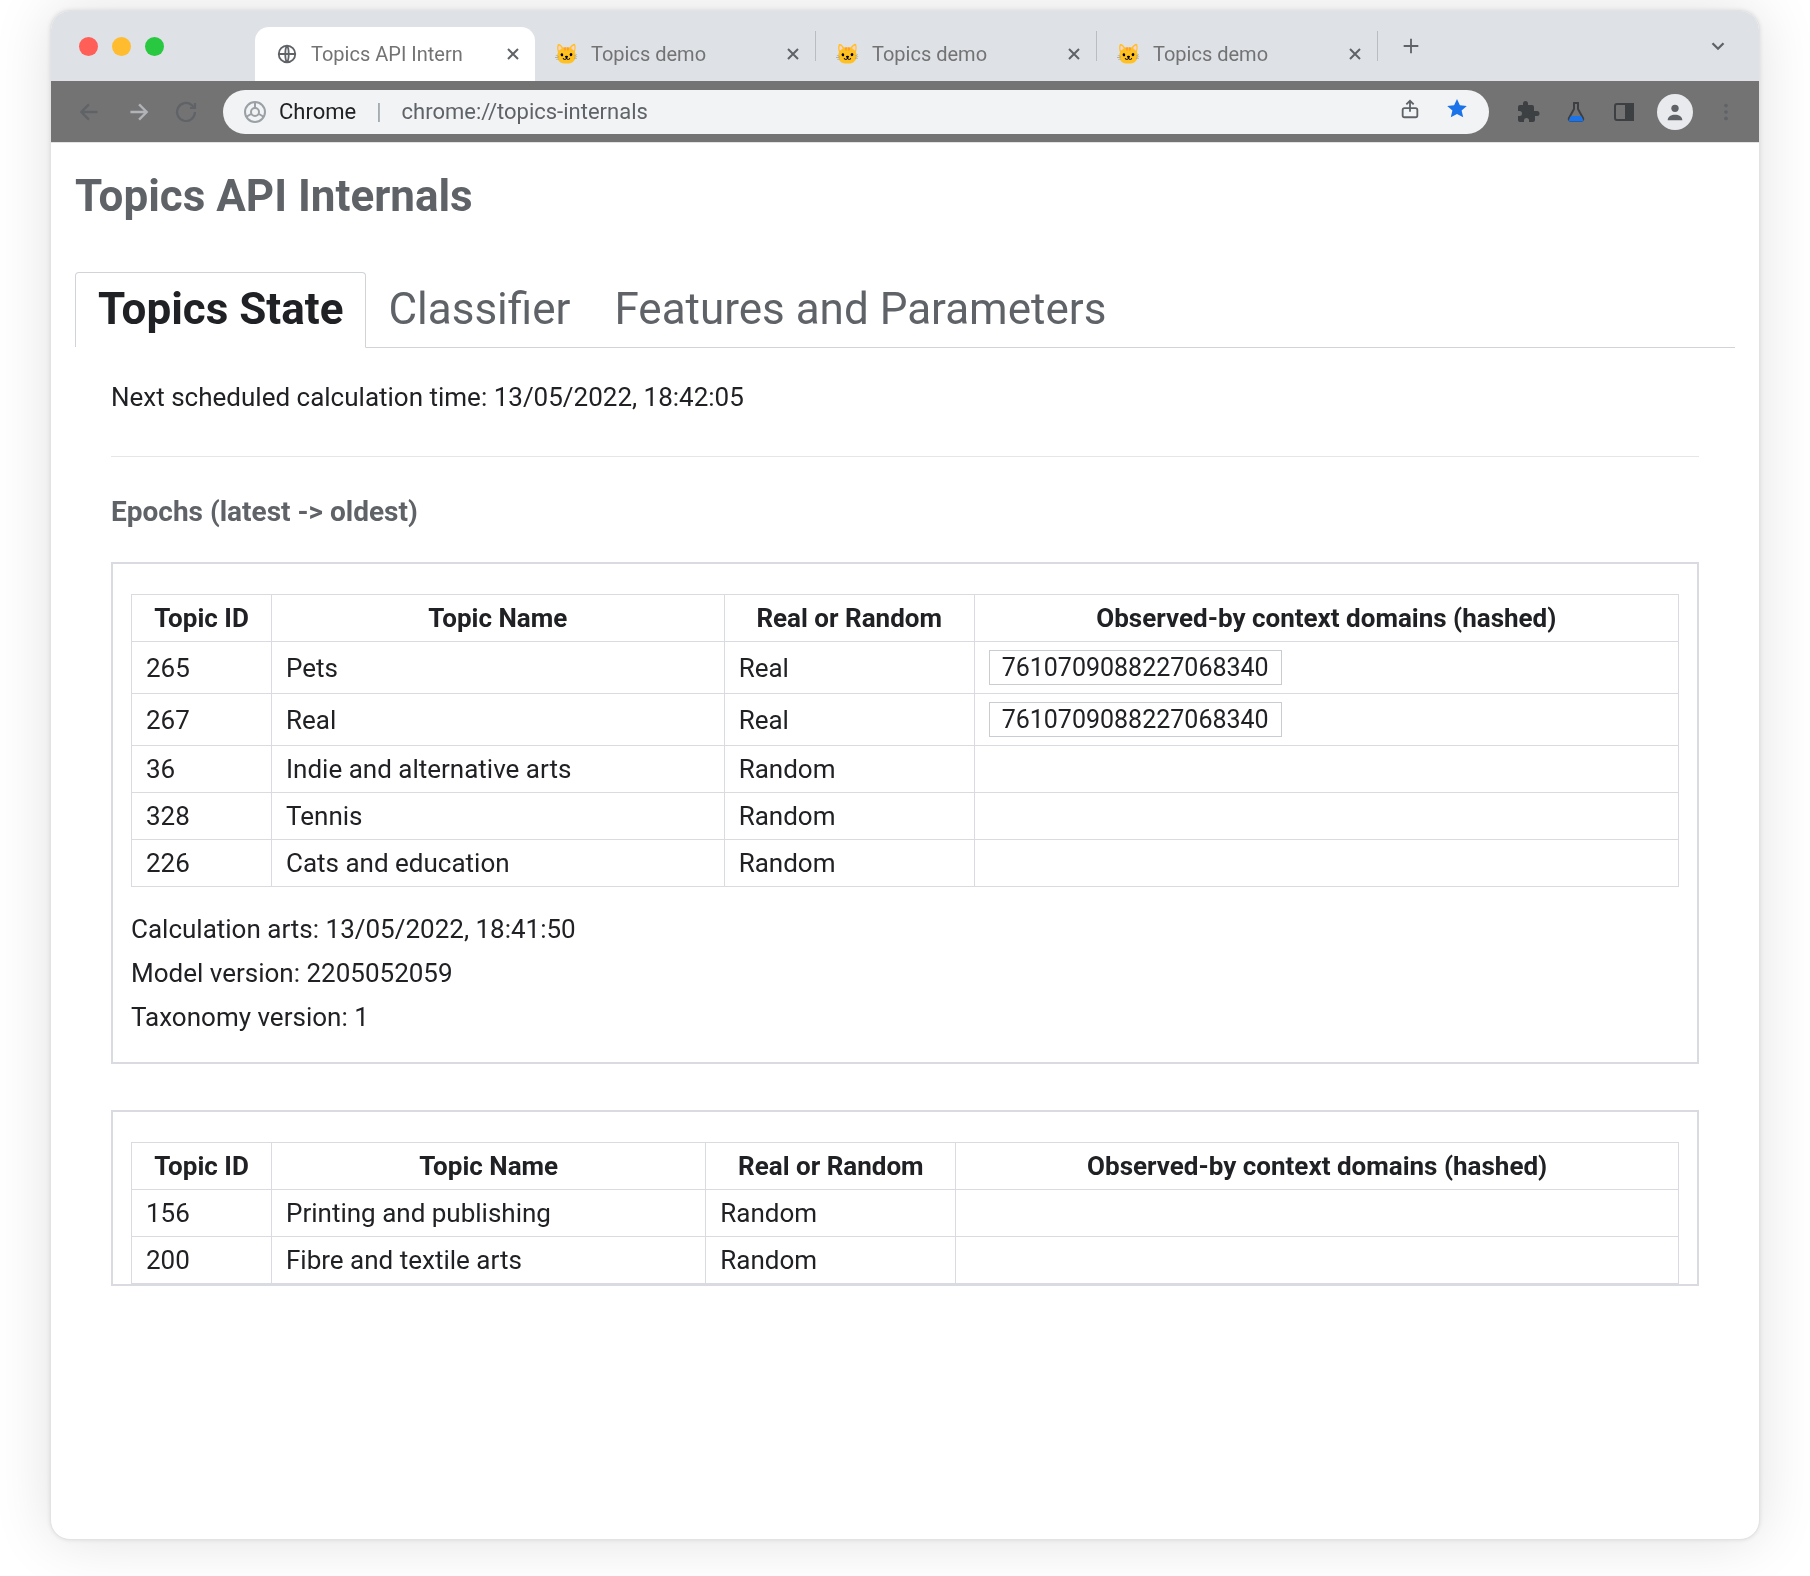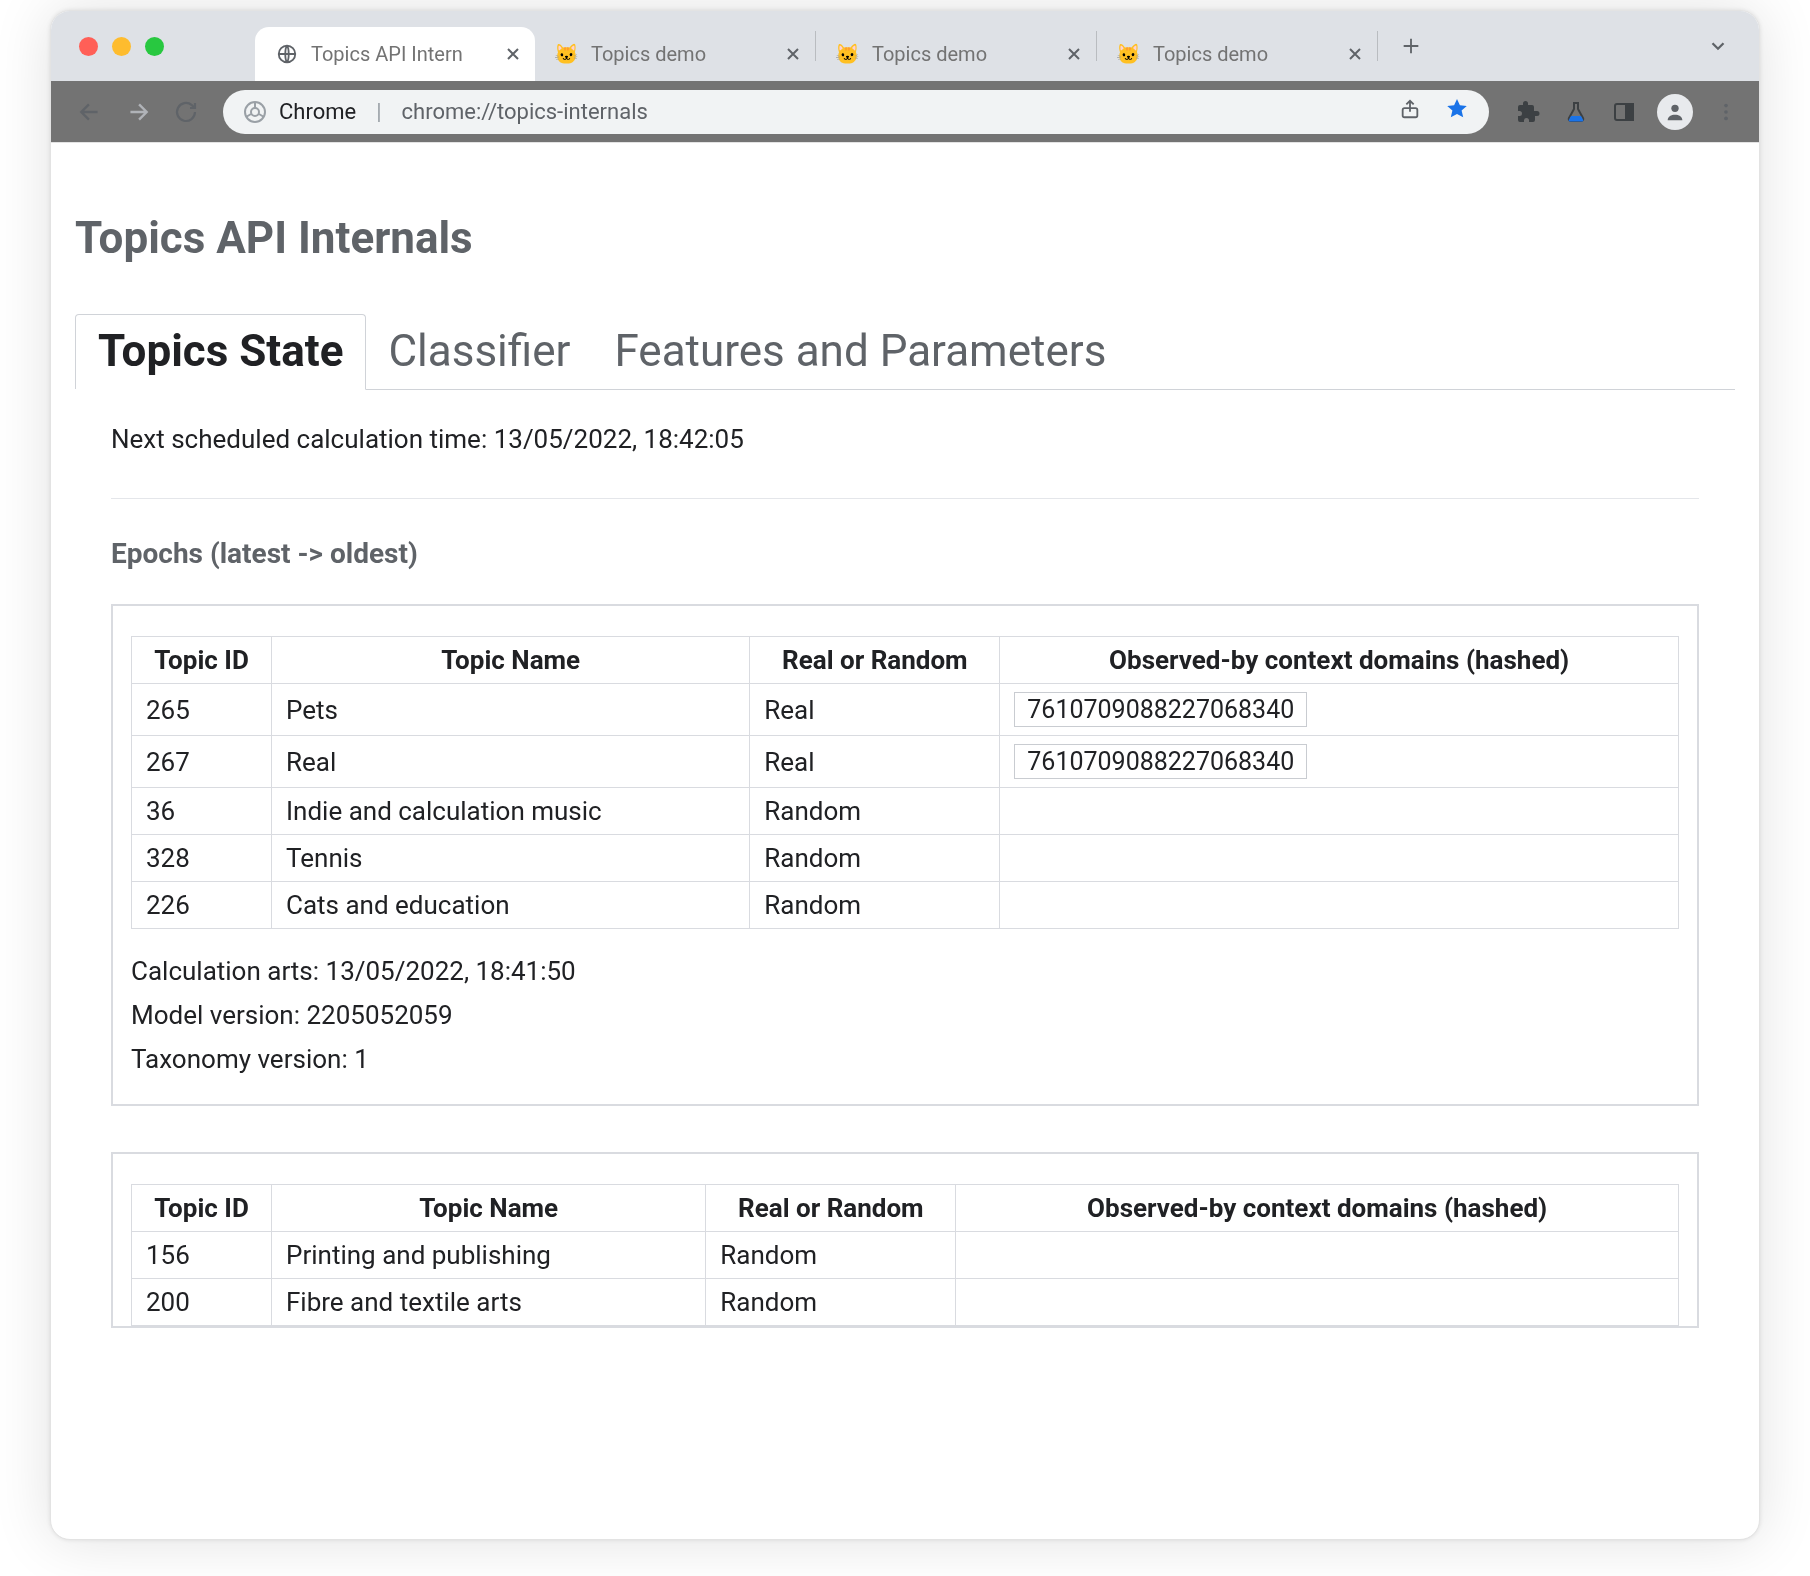--- a/index.html
+++ b/index.html
@@ -159,21 +159,21 @@
   .page {
     padding: 0 24px;
     height: calc(100% - 70px - 62px);
     overflow: hidden;
     position: relative;
   }
   .page h1 {
     font-size: 44px;
     font-weight: 700;
     color:#5f6368;
-    margin: 69px 0 50px 0;
+    margin: 27px 0 50px 0;
   }
   .page-tabs {
     display:flex;
     align-items:flex-end;
     border-bottom:1px solid #d0d3d8;
     position: relative;
   }
   .page-tabs::before {
     content:"";
     position:absolute; left:0; bottom:-1px; width:14px; height:1px; background:#fff;
@@ -424,21 +424,21 @@
               <td><span class="hashbox">7610709088227068340</span></td>
             </tr>
             <tr>
               <td>267</td>
               <td>Real</td>
               <td>Real</td>
               <td><span class="hashbox">7610709088227068340</span></td>
             </tr>
             <tr>
               <td>36</td>
-              <td>Indie and calculation music</td>
+              <td>Indie and alternative arts</td>
               <td>Random</td>
               <td></td>
             </tr>
             <tr>
               <td>328</td>
               <td>Tennis</td>
               <td>Random</td>
               <td></td>
             </tr>
             <tr>

